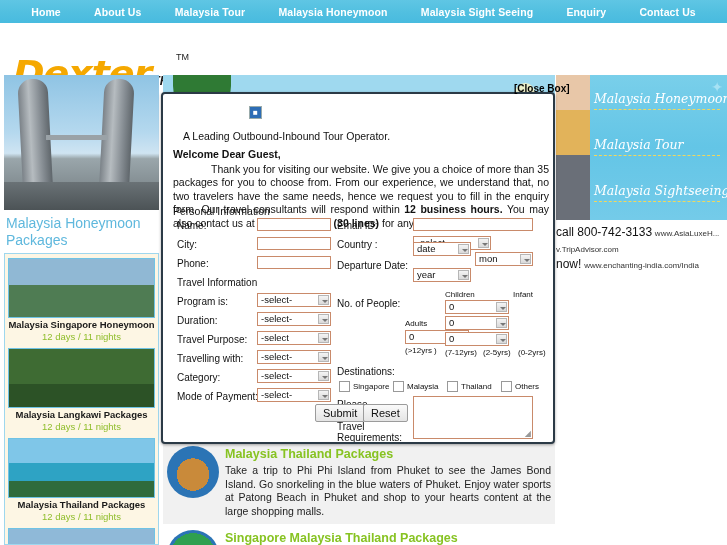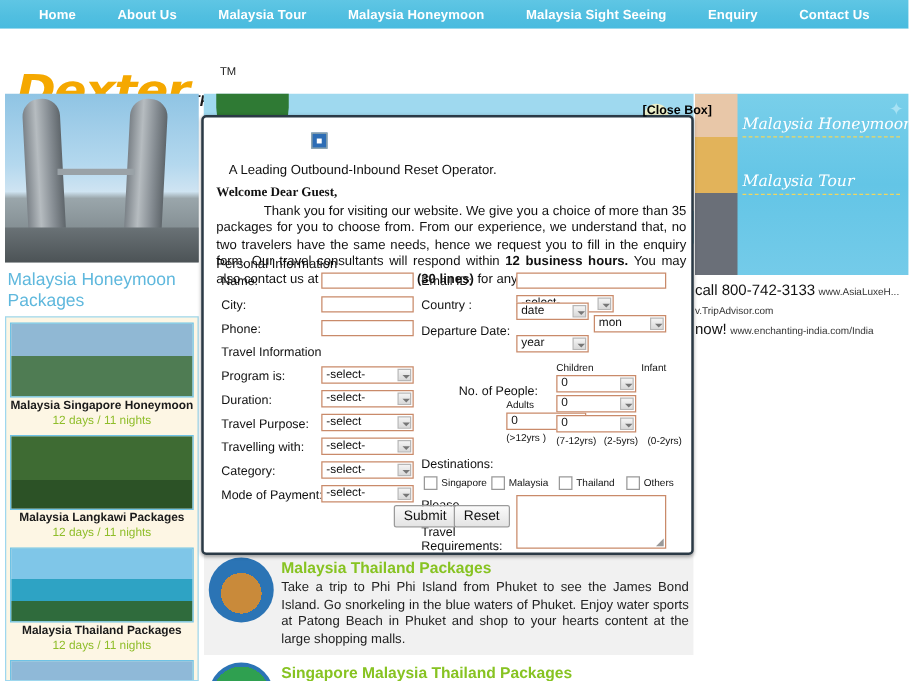--- a/index.html
+++ b/index.html
@@ -131,21 +131,21 @@
 
   .brokenimg {
     position:absolute; left:82px; top:8px; width:13px; height:13px;
     border:1px solid #9aa; background:#2d6db5;
     color:#fff; font-size:8px; line-height:11px; text-align:center;
   }
   .lead { position:absolute; left:16px; top:32px; font-size:10.5px; color:#111; }
   .welcome { position:absolute; left:6px; top:50px; width:376px; font-size:10.5px; color:#111; }
   .welcome b { font-weight:bold; }
   .welcome .p { text-align:justify; line-height:13.5px; margin:0; text-indent:0; }
-  .welcome .p1 { font-weight:bold; margin-bottom:1px;font-family:Liberation Serif, serif; }
+  .welcome .p1 { font-weight:bold; margin-bottom:1px; }
   .welcome .pi { text-indent:38px; }
   .sechead { position:absolute; left:6px; top:107px; font-size:10.5px; color:#111; }
 
   
   .form { position:absolute; left:6px; top:120px; width:378px; font-size:10px; color:#111; }
   .flabel { position:absolute; font-size:10px; color:#111; white-space:nowrap; }
   .fbox {
     position:absolute; border:1px solid #c98a6a; background:#fff; height:13px;
   }
   .fsel {
@@ -260,20 +260,24 @@
       <div class="rc-person"></div>
       <div class="rc-dots">✦</div>
       <div class="rc-link rc-l1">
         <span>Malaysia Honeymoon</span>
         <span class="ul"></span>
       </div>
       <div class="rc-link rc-l2">
         <span>Malaysia Tour</span>
         <span class="ul"></span>
       </div>
+      <div class="rc-link rc-l3">
+        <span>Malaysia Sightseeing</span>
+        <span class="ul"></span>
+      </div>
     </div>
 
     <div class="ads">
       <div class="ad-row">
         <span class="big">call 800-742-3133</span>
         <span class="url">www.AsiaLuxeH...</span>
       </div>
       <div class="ad-row">
         <span class="url">v.TripAdvisor.com</span>
       </div>
@@ -283,21 +287,21 @@
       </div>
     </div>
   </div>
 
   <div class="closebox">[Close Box]</div>
 
   <div class="modal">
     <div class="modal-inner">
 
       <div class="brokenimg">■</div>
-      <div class="lead">A Leading Outbound-Inbound Reset Operator.</div>
+      <div class="lead">A Leading Outbound-Inbound Tour Operator.</div>
 
       <div class="welcome">
         <p class="p p1">Welcome Dear Guest,</p>
         <p class="p pi"><span>Thank you for visiting our website. We give you a choice of more than 35 packages for you to choose from. From our experience, we understand that, no two travelers have the same needs, hence we request you to fill in the enquiry form. Our travel consultants will respond within </span><b>12 business hours.</b><span> You may also contact us at </span><b>044 42 900 900 (30 lines)</b><span> for any urgent requirement.</span></p>
       </div>
 
       <div class="sechead">Personal Information</div>
 
       <div class="form">
 
@@ -354,21 +358,21 @@
         <div class="flabel" style="left:4px; top:154px;">Category:</div>
         <div class="fsel" style="left:84px; top:151px; width:74px;">
           <span>-select-</span><span class="arw"></span>
         </div>
 
         <div class="flabel" style="left:4px; top:173px;">Mode of Payment:</div>
         <div class="fsel" style="left:84px; top:170px; width:74px;">
           <span>-select-</span><span class="arw"></span>
         </div>
 
-        <div class="flabel" style="left:164px; top:90px;margin-left:30px;">No. of People:</div>
+        <div class="flabel" style="left:164px; top:80px;">No. of People:</div>
 
         <div class="small" style="position:absolute; left:272px; top:72px;">Children</div>
         <div class="small" style="position:absolute; left:340px; top:72px;">Infant</div>
 
         <div class="small" style="position:absolute; left:232px; top:101px;">Adults</div>
         <div class="fsel" style="left:232px; top:112px; width:64px;">
           <span>0</span><span class="arw"></span>
         </div>
         <div class="small" style="position:absolute; left:232px; top:128px;text-align:right;">(&gt;12yrs )</div>
 

